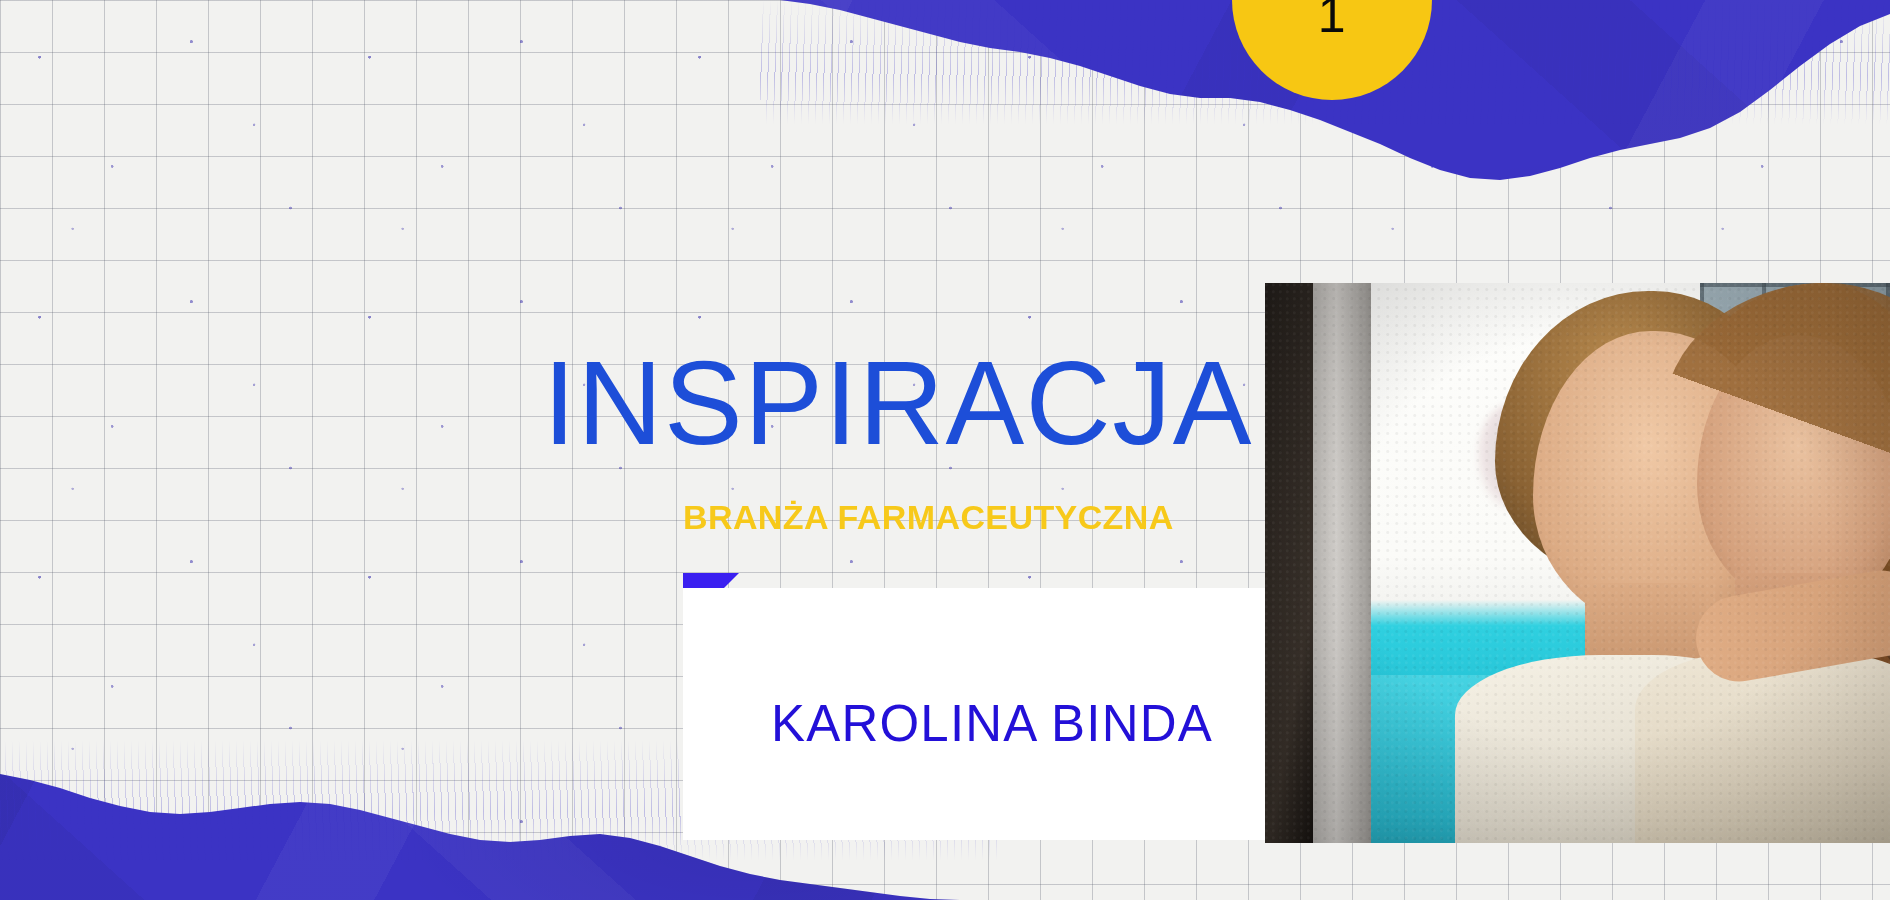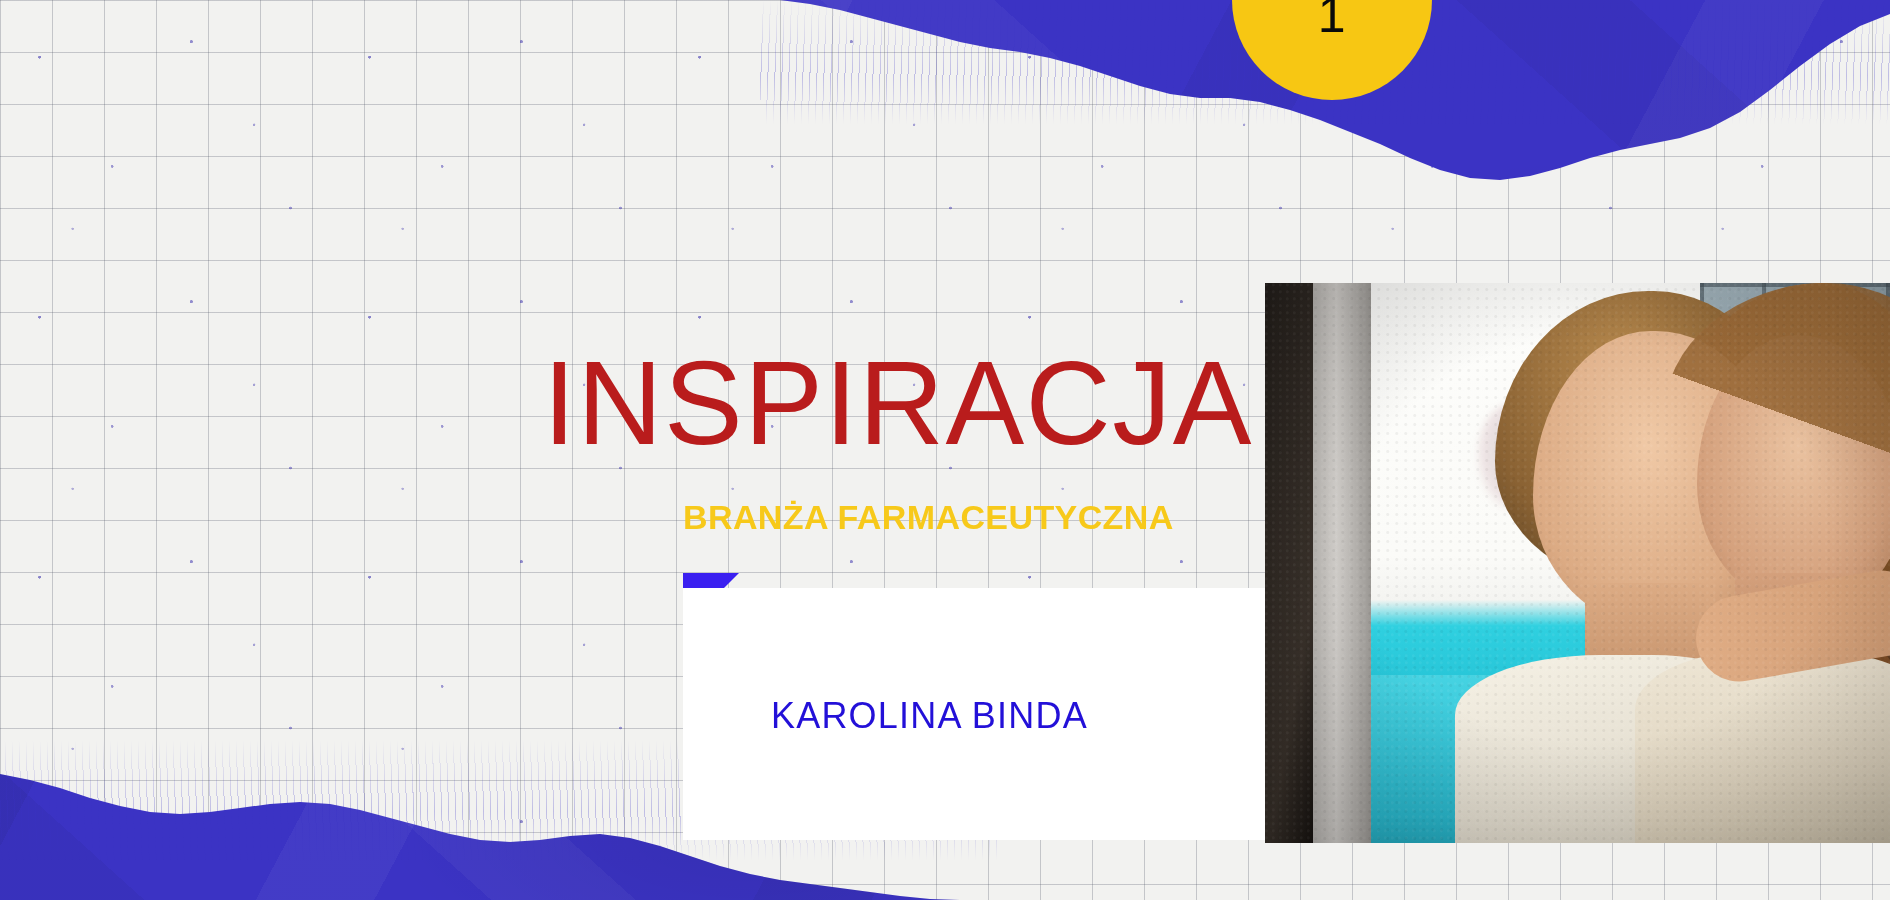--- a/index.html
+++ b/index.html
@@ -170,21 +170,21 @@
     background-image:
       radial-gradient(circle at 18% 26%, rgba(255,255,255,.05) 1px, transparent 2px),
       radial-gradient(circle at 64% 72%, rgba(0,0,0,.05) 1px, transparent 2px);
     background-size:7px 7px, 9px 9px;}
   #ph-vig{position:absolute;inset:0;
     background:radial-gradient(ellipse 82% 78% at 52% 46%, transparent 46%, rgba(0,0,0,.26) 100%);}
 
   
   #headline{
     position:absolute;left:543px;top:344px;
-    font-size:118px;font-weight:300;color:#b91c1c;
+    font-size:118px;font-weight:300;color:#1d4ed8;
     letter-spacing:1.5px;line-height:1;white-space:nowrap;text-align:right;
   }
 
   
   #subtitle{
     position:absolute;left:683px;top:500px;
     font-size:34px;font-weight:700;color:#f7c91a;
     letter-spacing:.4px;line-height:1;white-space:nowrap;
   }
 
@@ -195,21 +195,21 @@
     -webkit-clip-path:polygon(0 0,100% 0,0 100%);
     clip-path:polygon(0 0,100% 0,0 100%);
   }
   
   #name-card{
     position:absolute;left:683px;top:588px;width:582px;height:252px;
     background:#ffffff;
   }
   #name-text{
     position:absolute;left:88px;top:110px;
-    font-size:36px;font-weight:400;color:#2310d8;
+    font-size:51px;font-weight:400;color:#2310d8;
     letter-spacing:1.2px;line-height:1;white-space:nowrap;
   }
 </style>
 </head>
 <body>
 
 <div id="paper-underlay">
   <div id="paper-specks"></div>
 </div>
 

